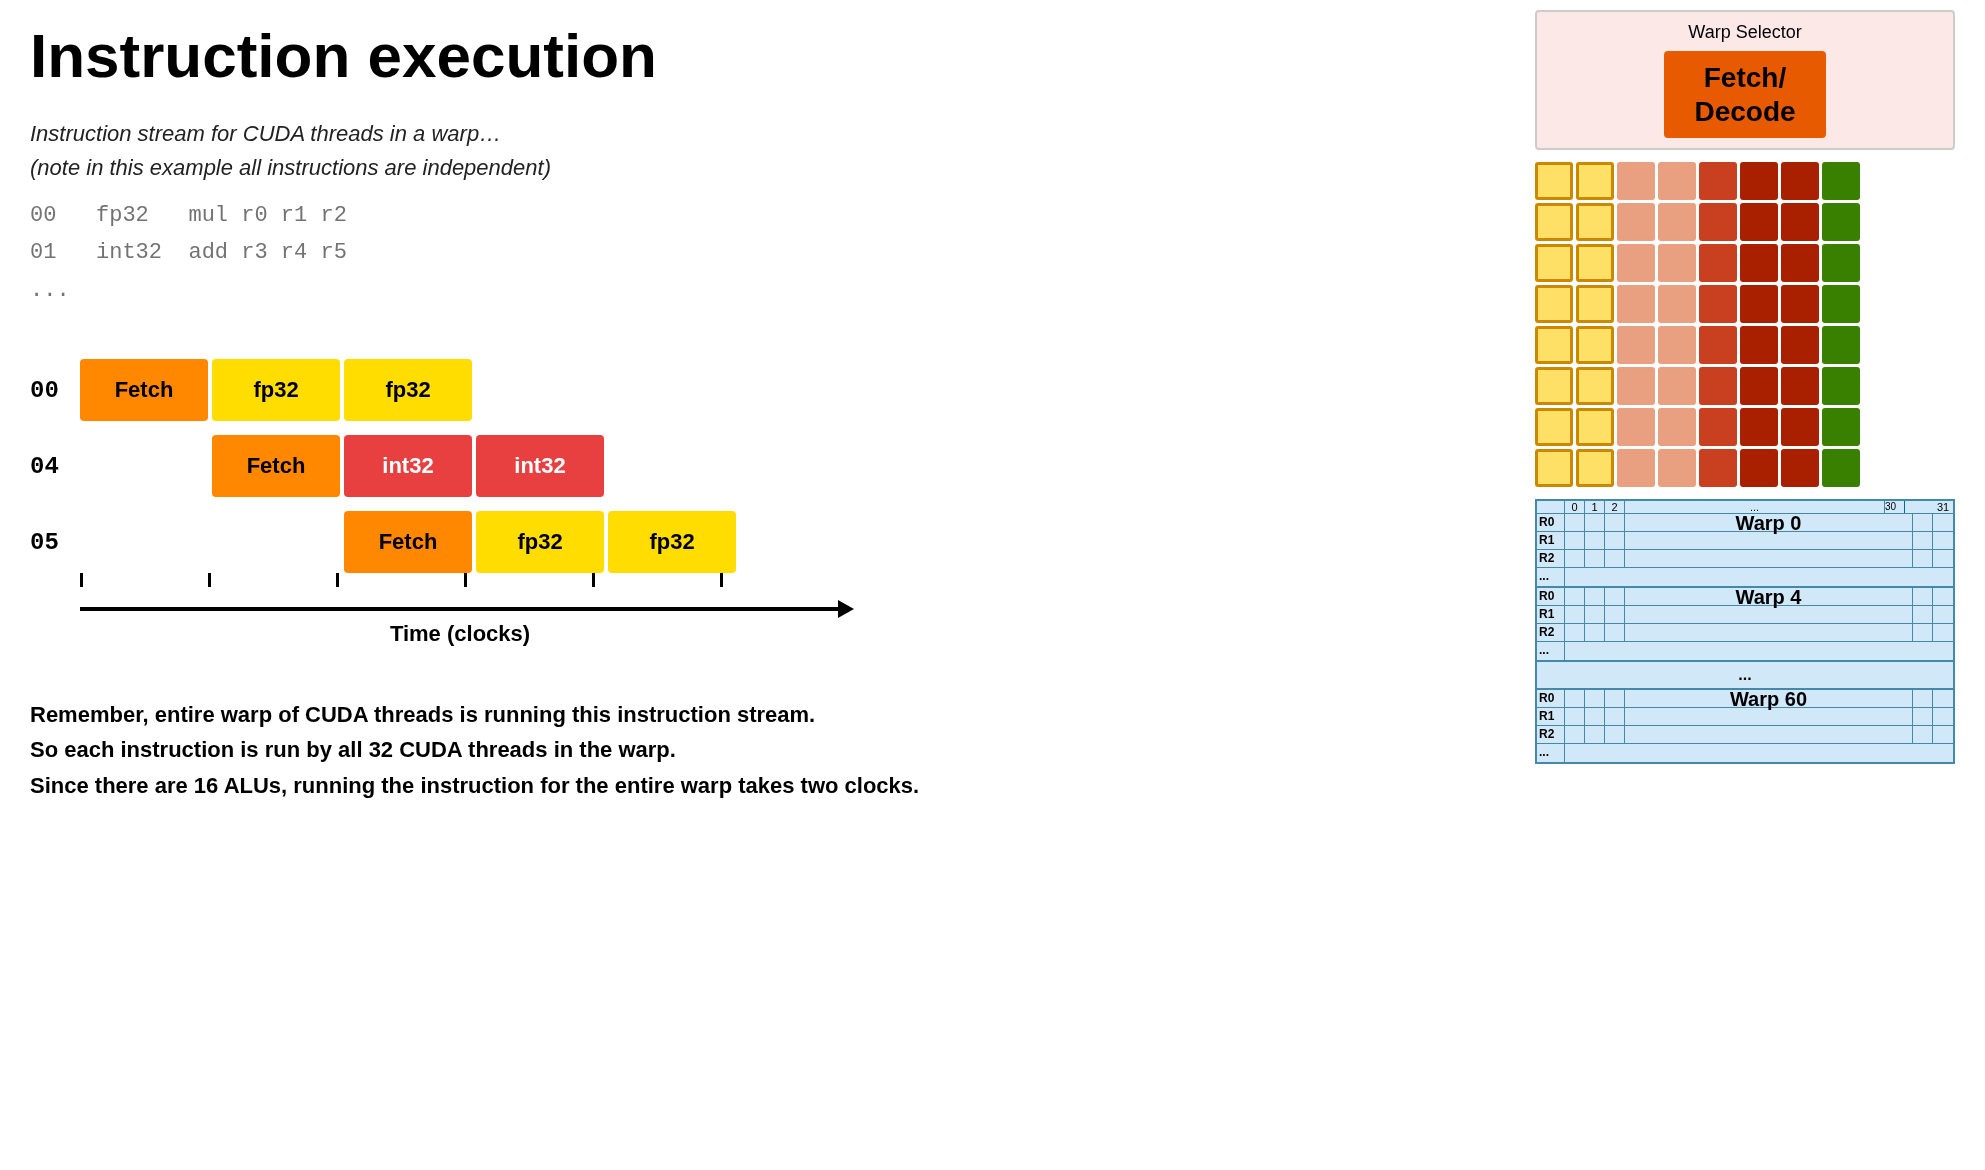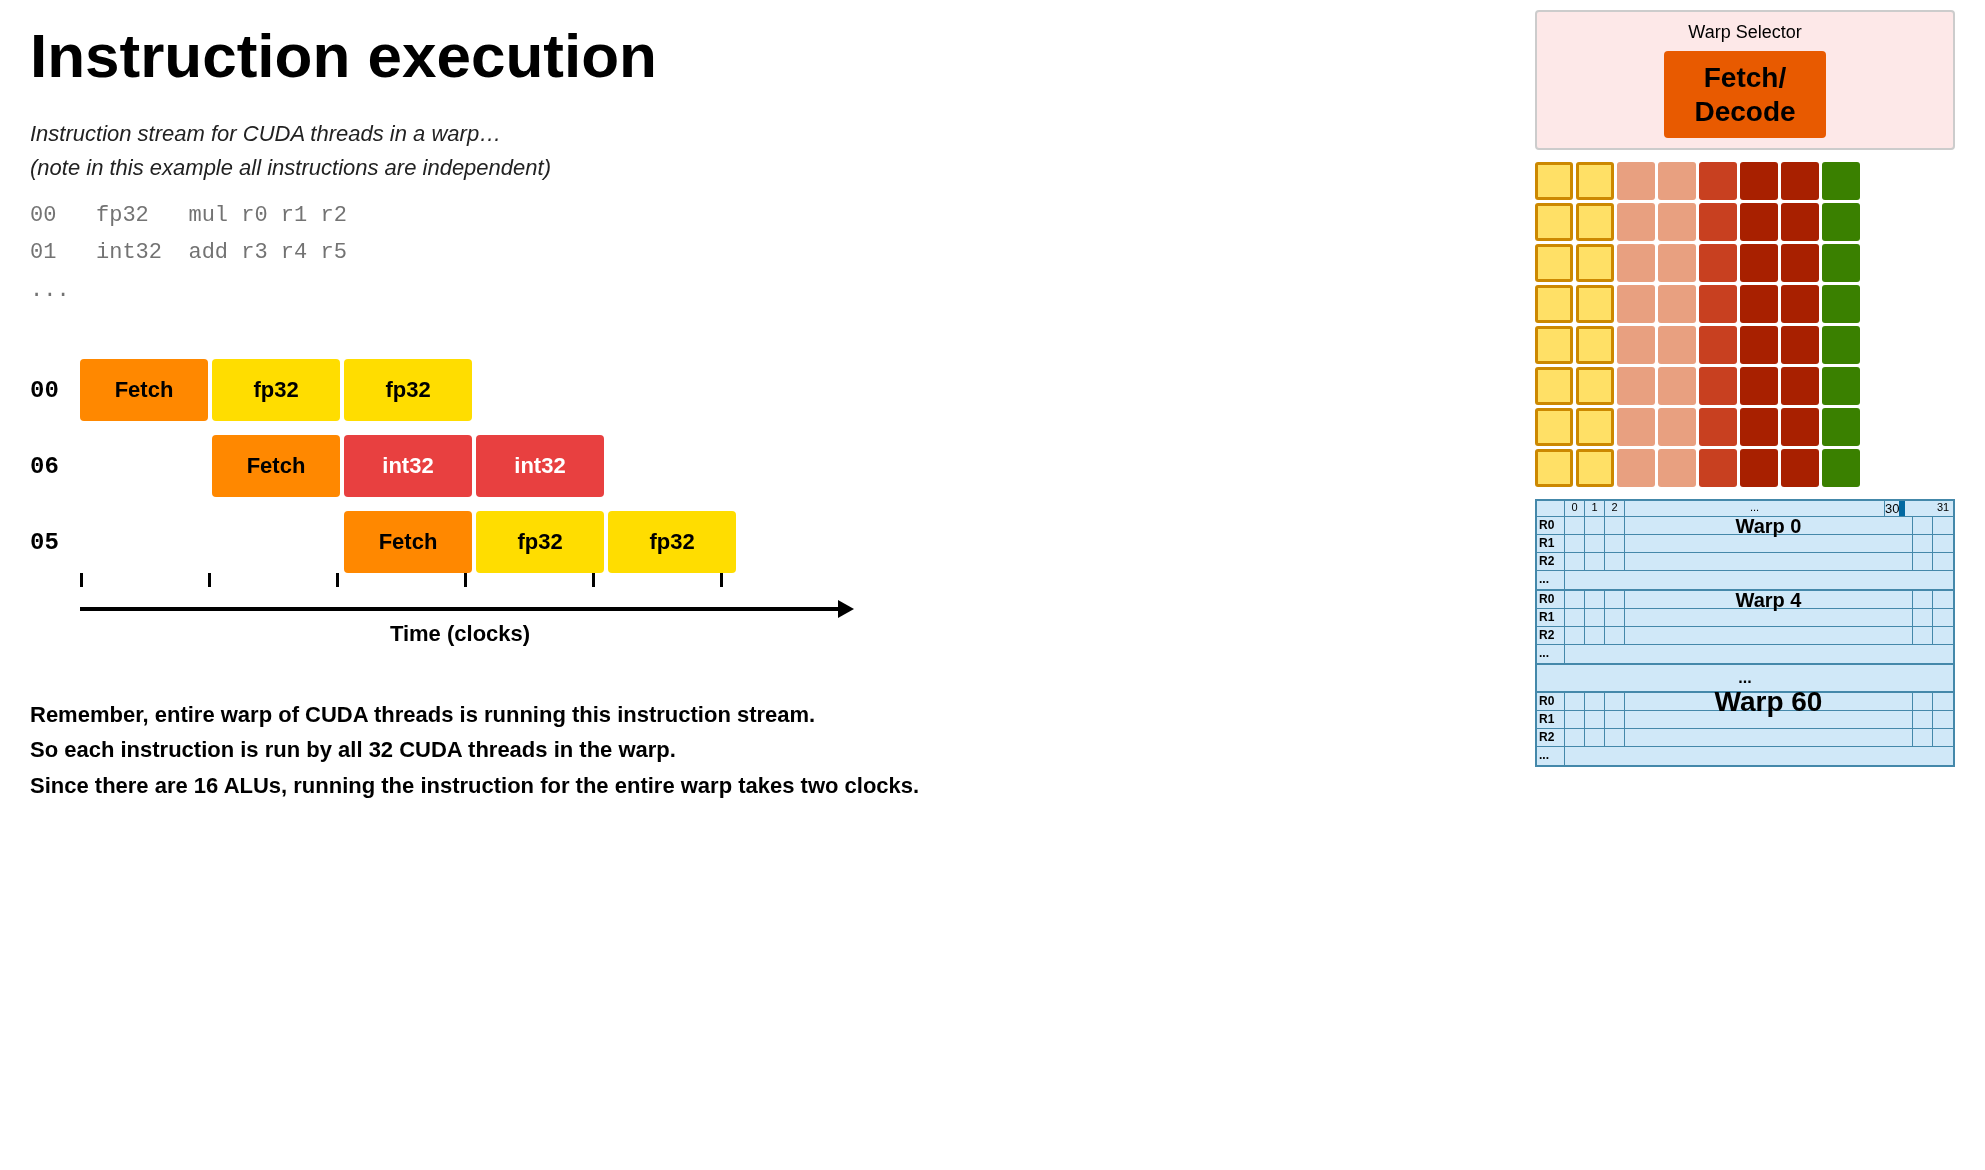--- a/index.html
+++ b/index.html
@@ -276,23 +276,23 @@
       font-size: 11px;
     }
     .reg-col-dots {
       flex: 1;
       text-align: center;
       border-right: 1px solid #4488aa;
       font-size: 11px;
     }
     .reg-col-30 {
       width: 20px;
-      border-right: 6px solid #0369a1;
-      text-align: right;
-      font-size: 13px;
+      border-right: 1px solid #0369a1;
+      text-align: left;
+      font-size: 10px;
     }
     .reg-col-31 {
       width: 20px;
       text-align: center;
       font-size: 11px;
       margin-left: 28px;
     }
 
     .warp-group {
       border-bottom: 2px solid #4488aa;
@@ -364,21 +364,21 @@
     <div class="timeline-row">
       <div class="row-label">00</div>
       <div class="timeline-blocks">
         <div class="block block-fetch">Fetch</div>
         <div class="block block-fp32-yellow">fp32</div>
         <div class="block block-fp32-yellow">fp32</div>
       </div>
     </div>
 
     <div class="timeline-row">
-      <div class="row-label">06</div>
+      <div class="row-label">04</div>
       <div class="timeline-blocks">
         <div class="block-spacer"></div>
         <div class="block block-fetch">Fetch</div>
         <div class="block block-int32-red">int32</div>
         <div class="block block-int32-red">int32</div>
       </div>
     </div>
 
     <div class="timeline-row">
       <div class="row-label">05</div>
@@ -612,21 +612,21 @@
     </div>
 
     <div class="warp-group warp-group-last">
 
       <div class="reg-data-row">
         <div class="reg-row-label">R0</div>
         <div class="reg-cell reg-cell-w20"></div>
         <div class="reg-cell reg-cell-w20"></div>
         <div class="reg-cell reg-cell-w20"></div>
         <div class="reg-cell reg-cell-flex" style="position:relative;">
-          <div style="position:absolute; top:50%; left:50%; transform:translate(-50%,-50%); font-weight:bold; font-size:28px; white-space:nowrap;">Warp 60</div>
+          <div style="position:absolute; top:50%; left:50%; transform:translate(-50%,-50%); font-weight:bold; font-size:20px; white-space:nowrap;">Warp 60</div>
         </div>
         <div class="reg-cell reg-cell-w20"></div>
         <div class="reg-cell reg-cell-no-border" style="width:20px;"></div>
       </div>
 
       <div class="reg-data-row">
         <div class="reg-row-label">R1</div>
         <div class="reg-cell reg-cell-w20"></div>
         <div class="reg-cell reg-cell-w20"></div>
         <div class="reg-cell reg-cell-w20"></div>

